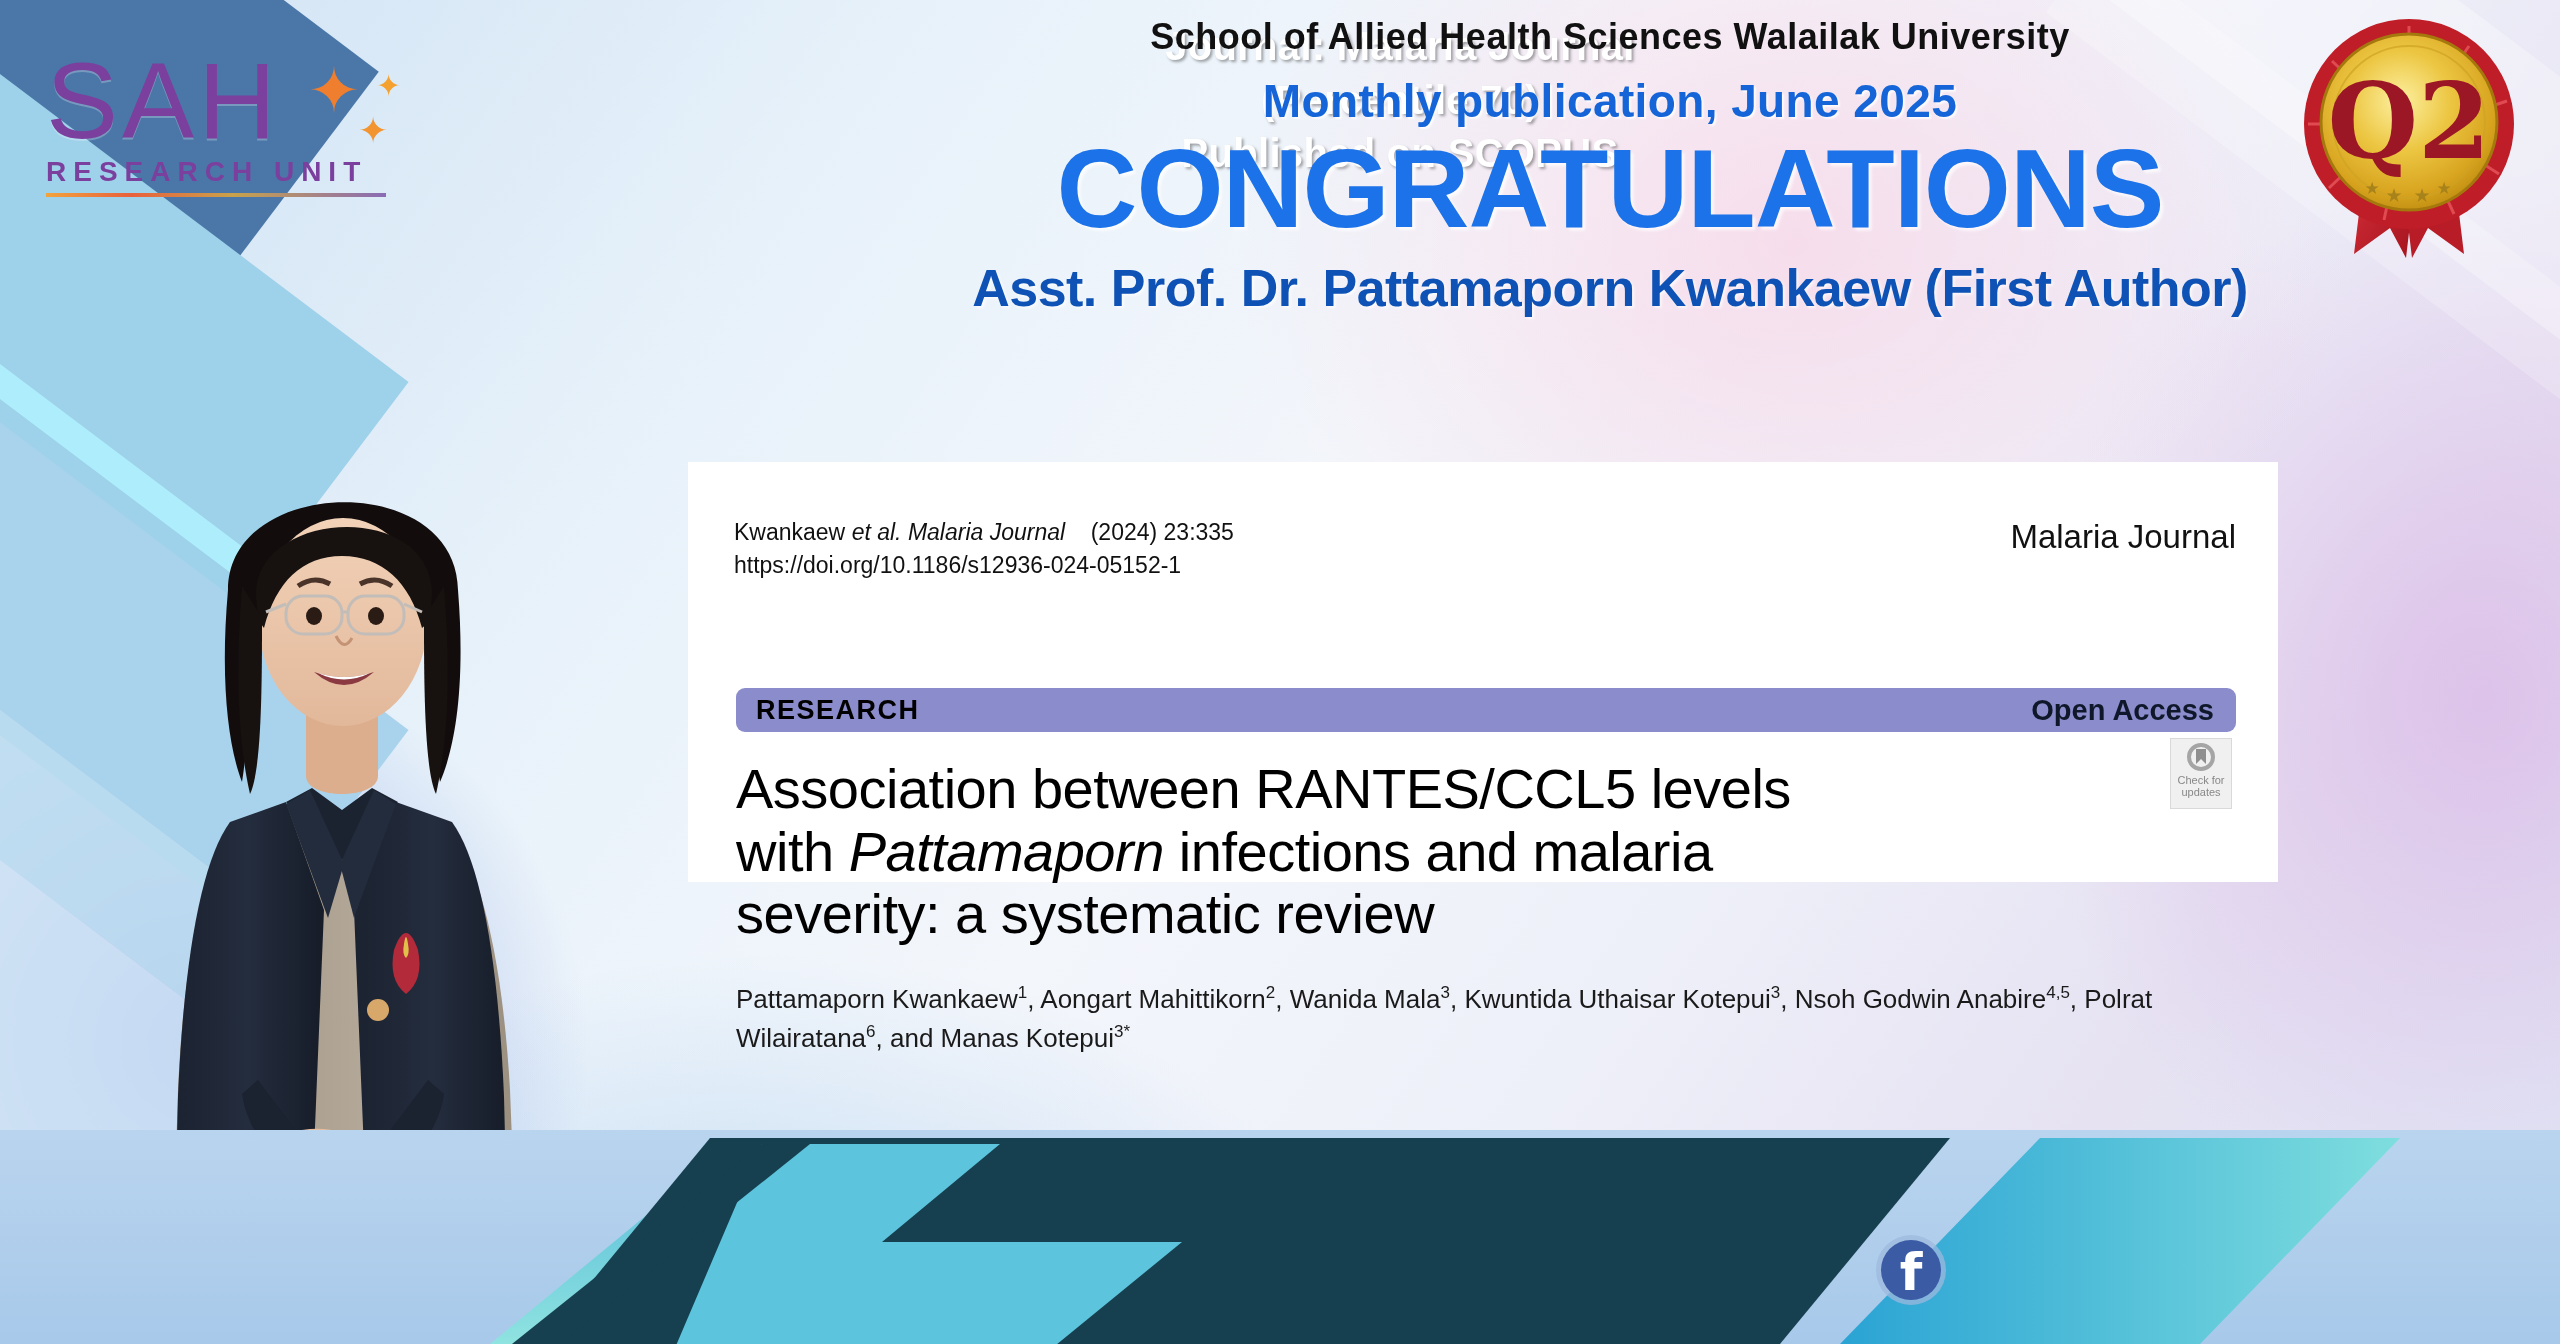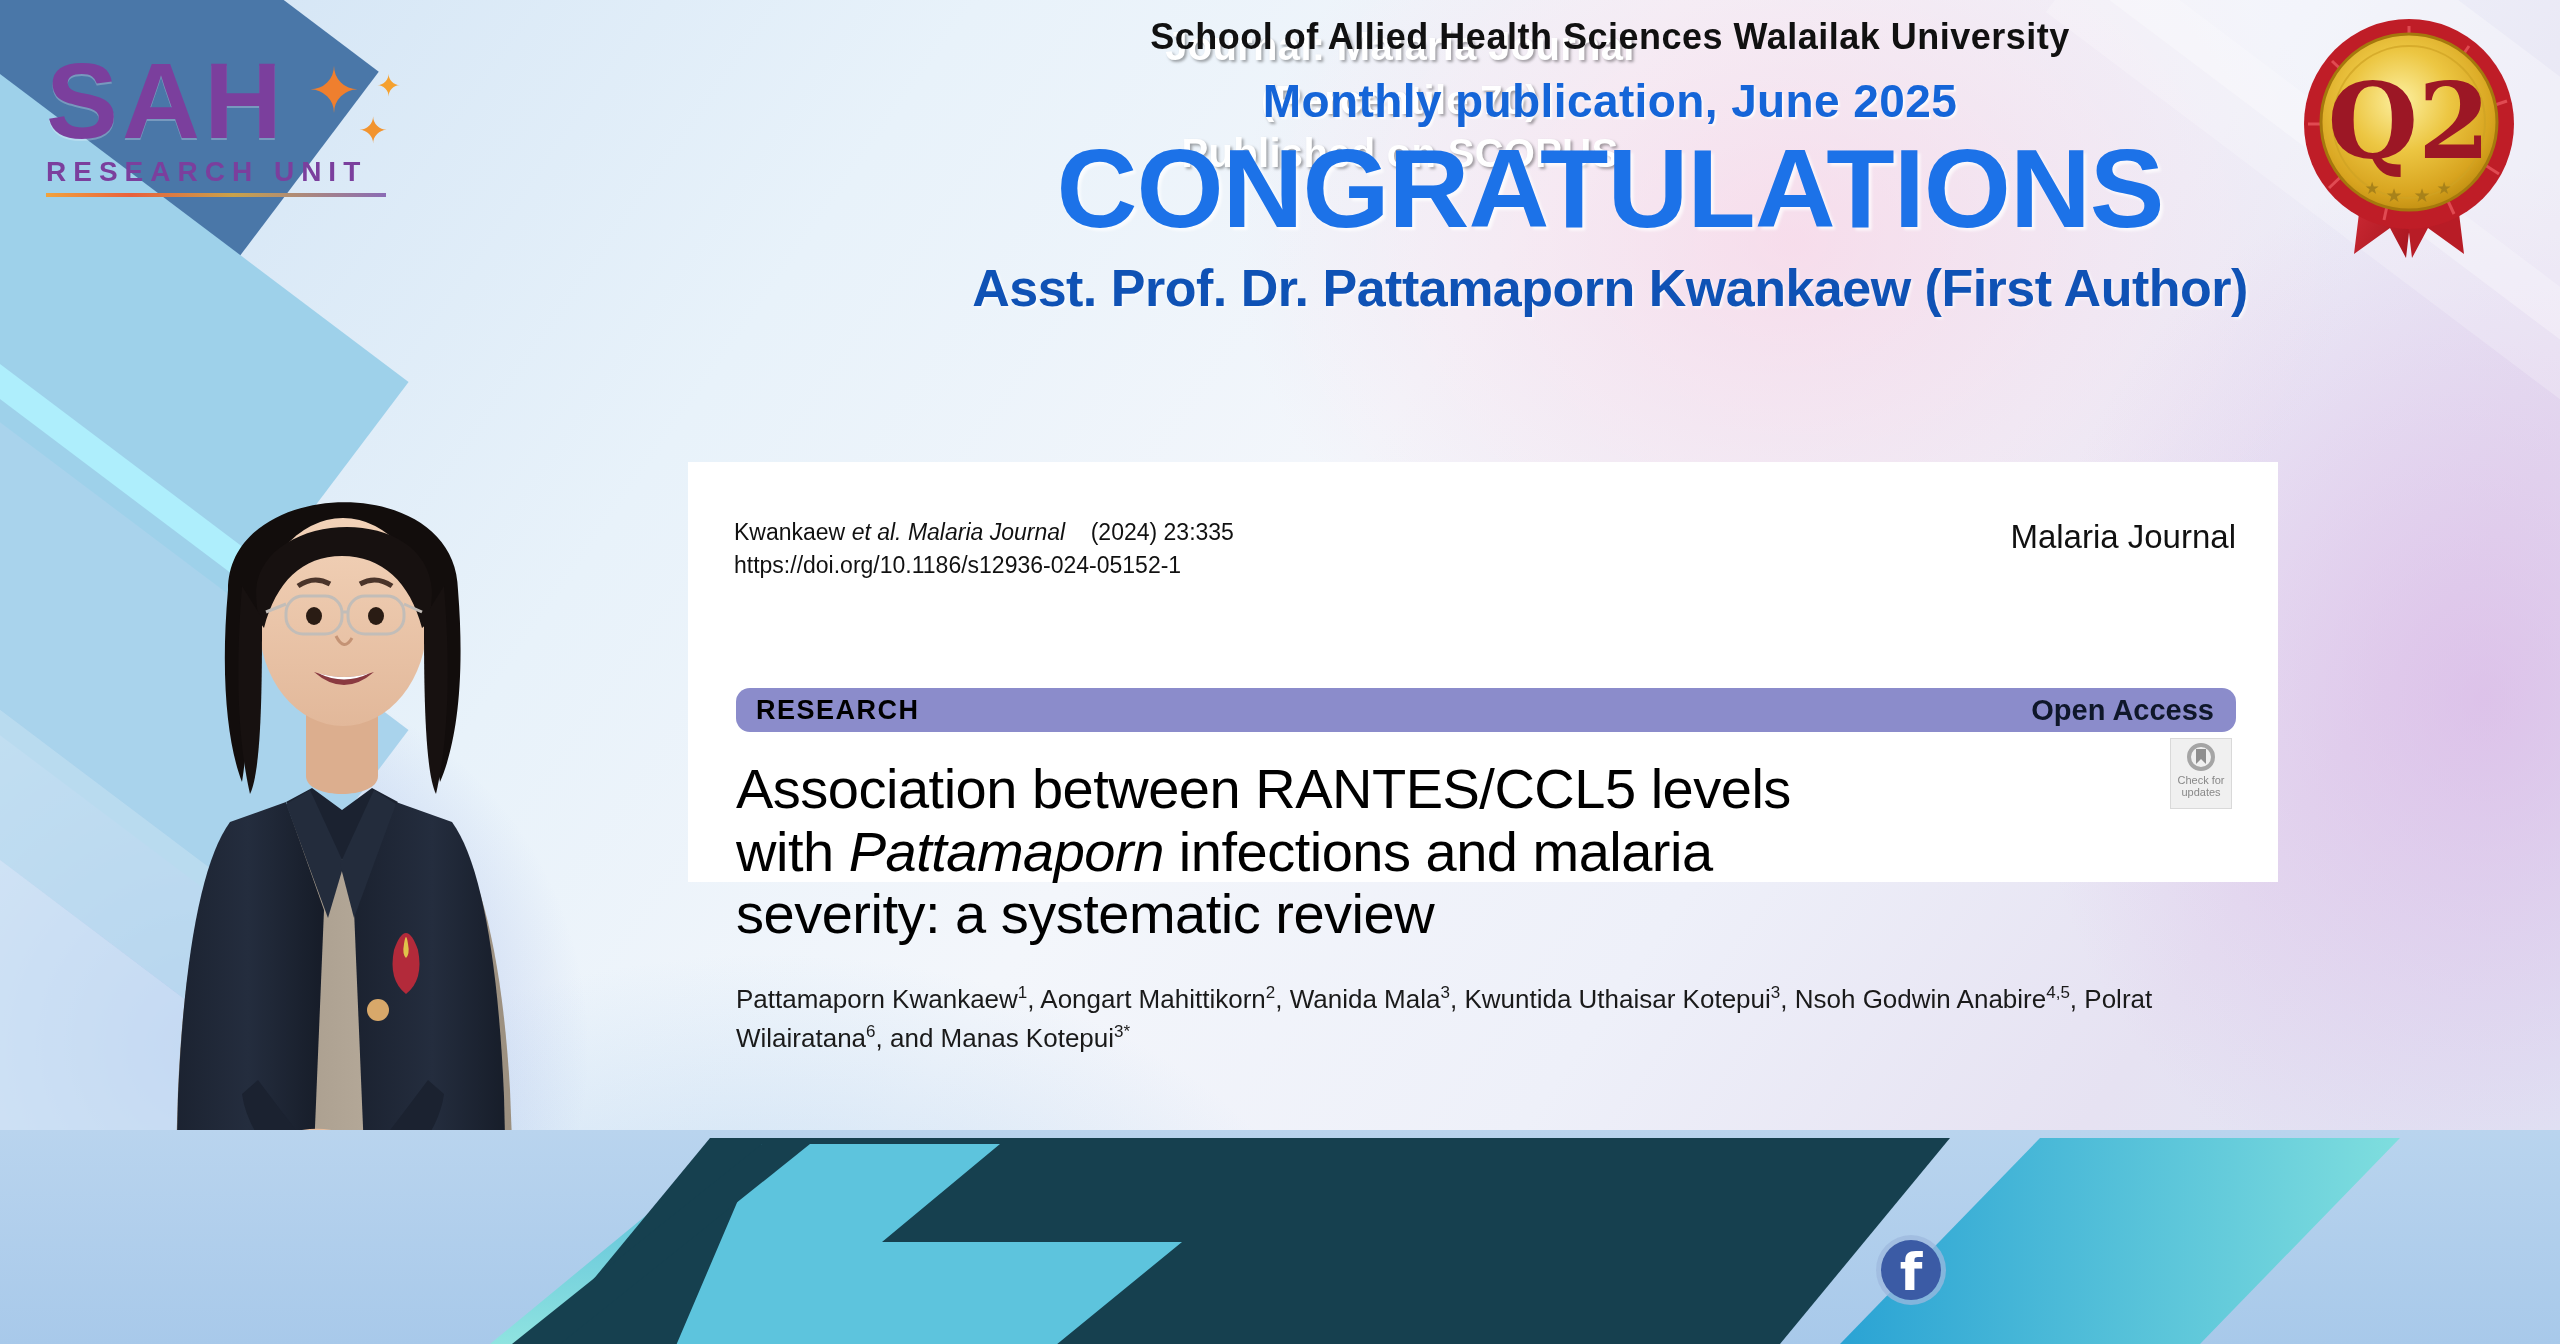--- a/index.html
+++ b/index.html
@@ -21,21 +21,21 @@
   .b-cyan{left:-430px;top:40px;width:1050px;height:28px;background:#aeeefc;transform:rotate(37deg);}
   .b-sky2{left:-470px;top:68px;width:1100px;height:250px;background:#a9d3ec;transform:rotate(37deg);}
   .b-sky3{left:-520px;top:318px;width:1180px;height:120px;background:#bcdcf0;transform:rotate(37deg);opacity:.85;}
   .b-pale{left:-560px;top:438px;width:1260px;height:430px;background:#cfe4f5;transform:rotate(37deg);opacity:.8;}
   .b-cyan2{left:-560px;top:868px;width:1300px;height:18px;background:#bff0fb;transform:rotate(37deg);}
   .b-tr1{right:-520px;top:-270px;width:980px;height:210px;background:rgba(255,255,255,.30);transform:rotate(37deg);}
   .b-tr2{right:-640px;top:-60px;width:1100px;height:90px;background:rgba(255,255,255,.22);transform:rotate(37deg);}
 
   
   .logo{position:absolute;left:46px;top:48px;width:380px;z-index:6;}
-  .logo-main{font-size:108px;font-weight:700;color:#7b3f9d;letter-spacing:4px;line-height:.98;
+  .logo-main{font-size:108px;font-weight:400;color:#7b3f9d;letter-spacing:4px;line-height:.98;
              text-shadow:0 2px 0 rgba(255,255,255,.25);}
   .logo-sub{font-size:28px;font-weight:700;color:#7b3f9d;letter-spacing:7px;margin-top:2px;}
   .logo-rule{height:4px;margin-top:5px;width:340px;
              background:linear-gradient(90deg,#f2a33c,#e8603c 25%,#c9a24a 55%,#8a6bb5 100%);}
   .spark{position:absolute;color:#ef7f2e;}
   .sp1{left:262px;top:6px;font-size:62px;}
   .sp2{left:330px;top:20px;font-size:30px;color:#f5a12f;}
   .sp3{left:312px;top:62px;font-size:36px;color:#f2942f;}
 
   
@@ -52,21 +52,21 @@
             text-shadow:2px 2px 3px rgba(255,255,255,.7);}
 
   
   .portrait{position:absolute;left:110px;top:390px;width:460px;height:954px;z-index:4;}
   .paper-card{position:absolute;left:688px;top:462px;width:1590px;height:420px;background:#fff;z-index:3;}
   .paper-inner{position:absolute;left:688px;top:490px;width:1590px;height:420px;z-index:5;}
   .pp-cite{position:absolute;left:46px;top:26px;font-size:23px;color:#111;line-height:1.45;
            font-family:"Liberation Sans",sans-serif;}
   .pp-cite i{font-style:italic;}
   .pp-journal{position:absolute;right:42px;top:28px;font-size:33px;color:#111;}
-  .research-bar{position:absolute;left:48px;top:198px;width:1500px;height:44px;background:#8b8ccb;border-radius:14px;}
+  .research-bar{position:absolute;left:48px;top:198px;width:1500px;height:44px;background:#8b8ccb;border-radius:9px;}
   .rb-left{position:absolute;left:20px;top:7px;font-size:27px;font-weight:800;color:#000;letter-spacing:1.5px;}
   .rb-right{position:absolute;right:22px;top:6px;font-size:29px;font-weight:800;color:#0f172a;}
   .check{position:absolute;right:46px;top:248px;width:60px;height:66px;background:#f0f0f0;border:1px solid #d9d9d9;
          display:flex;flex-direction:column;align-items:center;justify-content:flex-start;padding-top:3px;}
   .check-txt{font-size:11px;color:#888;line-height:1.1;text-align:center;margin-top:2px;}
   .pp-title{position:absolute;left:48px;top:268px;width:1160px;font-size:56px;color:#000;line-height:1.12;
             letter-spacing:-.5px;}
   .pp-title i{font-style:italic;}
   .pp-authors{position:absolute;left:48px;top:490px;width:1470px;font-size:26px;color:#1a1a1a;line-height:1.5;}
   .pp-authors sup{font-size:17px;}

